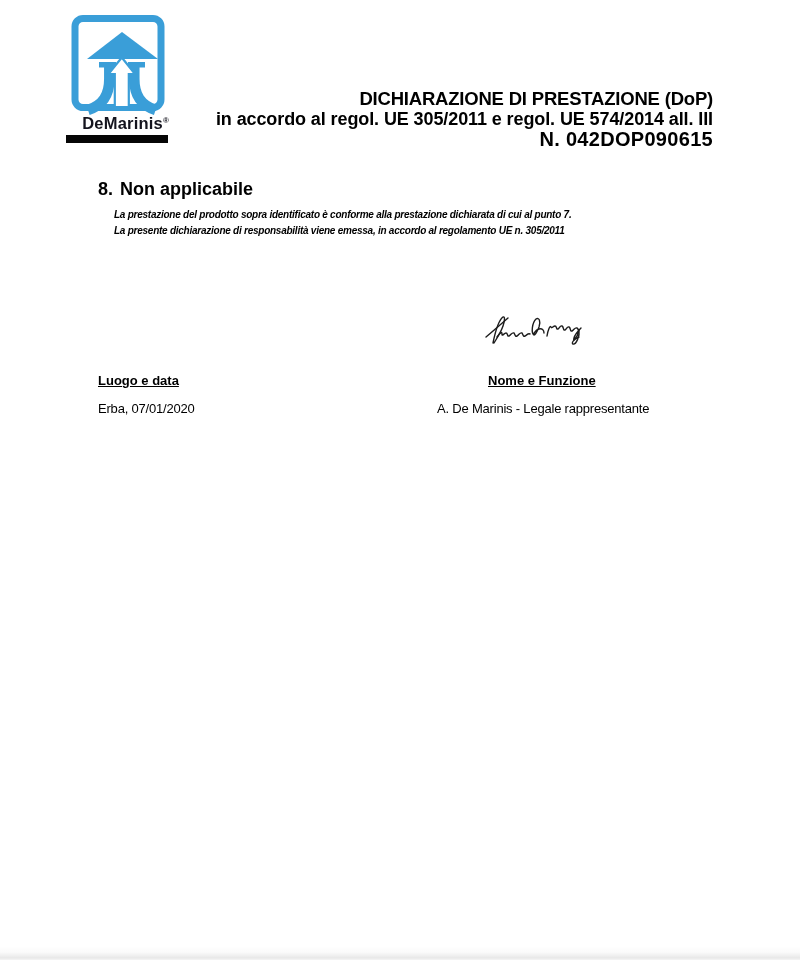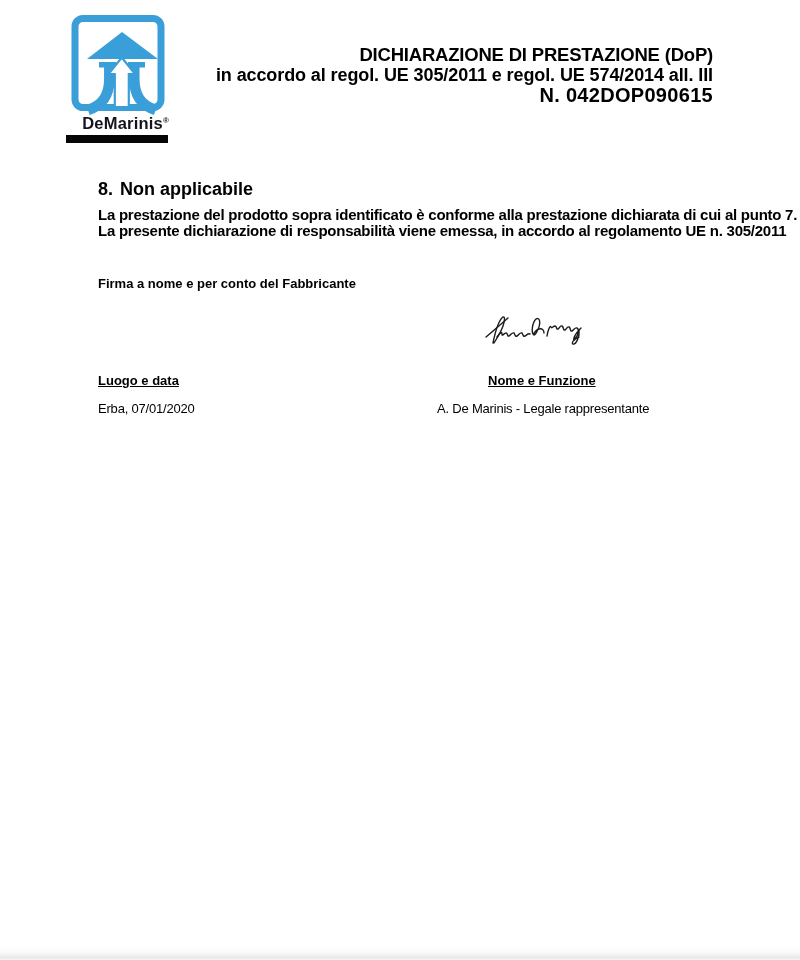--- a/index.html
+++ b/index.html
@@ -22,28 +22,28 @@
     text-align: right;
     font-size: 16.5px; font-weight: 800;
     color: #14141e; letter-spacing: 0.2px;
     white-space: nowrap;
   }
   .brand-reg { font-size: 8px; vertical-align: super; font-weight: 700; }
   .brand-bar { left: 66px; top: 135px; width: 102px; height: 8px; background: #060606; }
 
   
   .header { top: 44px; right: 87px; text-align: right; white-space: nowrap; }
-  .doc-title    { font-size: 18.5px; font-weight: bold; line-height: 22px; letter-spacing: -0.2px; }
+  .doc-title    { font-size: 18.5px; font-weight: bold; line-height: 22px; letter-spacing: -0.2px; margin-top: 44px; }
   .doc-subtitle { font-size: 18px;   font-weight: bold; line-height: 15px; margin-top: 2px; letter-spacing: -0.1px; }
   .doc-number   { font-size: 20px;   font-weight: bold; line-height: 21px; margin-top: 2px; letter-spacing: 0.3px; }
 
   
   .item8 { left: 98px; top: 179px; font-size: 18px; font-weight: bold; white-space: nowrap; }
   .item8 .num { display: inline-block; width: 22px; }
-  .paragraph { left: 98px; top: 207px; font-size: 15px; font-weight: bold; line-height: 15.5px; letter-spacing: -0.25px; white-space: nowrap; }
+  .paragraph { left: 114px; top: 207px; font-size: 10px; font-weight: bold; line-height: 15.5px; letter-spacing: -0.25px; white-space: nowrap; font-style: italic; }
   .firma-caption { left: 98px; top: 276px; font-size: 13px; font-weight: bold; white-space: nowrap; }
 
   .signature-wrap { left: 483px; top: 306px; width: 104px; height: 44px; }
 
   
   .label { font-size: 13px; font-weight: bold; white-space: nowrap; text-decoration: underline; }
   .value { font-size: 13px; font-weight: normal; white-space: nowrap; letter-spacing: -0.2px; text-align: center; }
   .place-label { left: 98px;  top: 373px; }
   .name-label  { left: 488px; top: 373px; }
   .place-value { left: 98px;  top: 401px; }
@@ -89,21 +89,20 @@
 
   <div class="abs item8">
     <span class="num">8.</span><span>Non applicabile</span>
   </div>
 
   <div class="abs paragraph">
     <div>La prestazione del prodotto sopra identificato è conforme alla prestazione dichiarata di cui al punto 7.</div>
     <div>La presente dichiarazione di responsabilità viene emessa, in accordo al regolamento UE n. 305/2011</div>
   </div>
 
-  <div class="abs firma-caption">Firma a nome e per conto del Fabbricante</div>
 
   <div class="abs signature-wrap">
     <svg width="104" height="44" viewBox="0 0 104 44">
       <g fill="none" stroke="#1c1c1c" stroke-width="1.4" stroke-linecap="round" stroke-linejoin="round">
 
         <path d="M10,37 C12,27 16,14 20,11 C22,10 22,14 20,20 C18,26 14,32 11,37"></path>
         <path d="M3,31 C9,26 17,19 25,12"></path>
 
         <path d="M14,31 C17,27 19,25 19,28 C19,31 21,27 23,27 C25,27 24,31 26,30 C28,29 29,26 31,27 C32,28 32,31 34,30 C36,29 37,26 39,27 C40,28 40,31 42,30 C44,29 45,27 47,28"></path>
 

